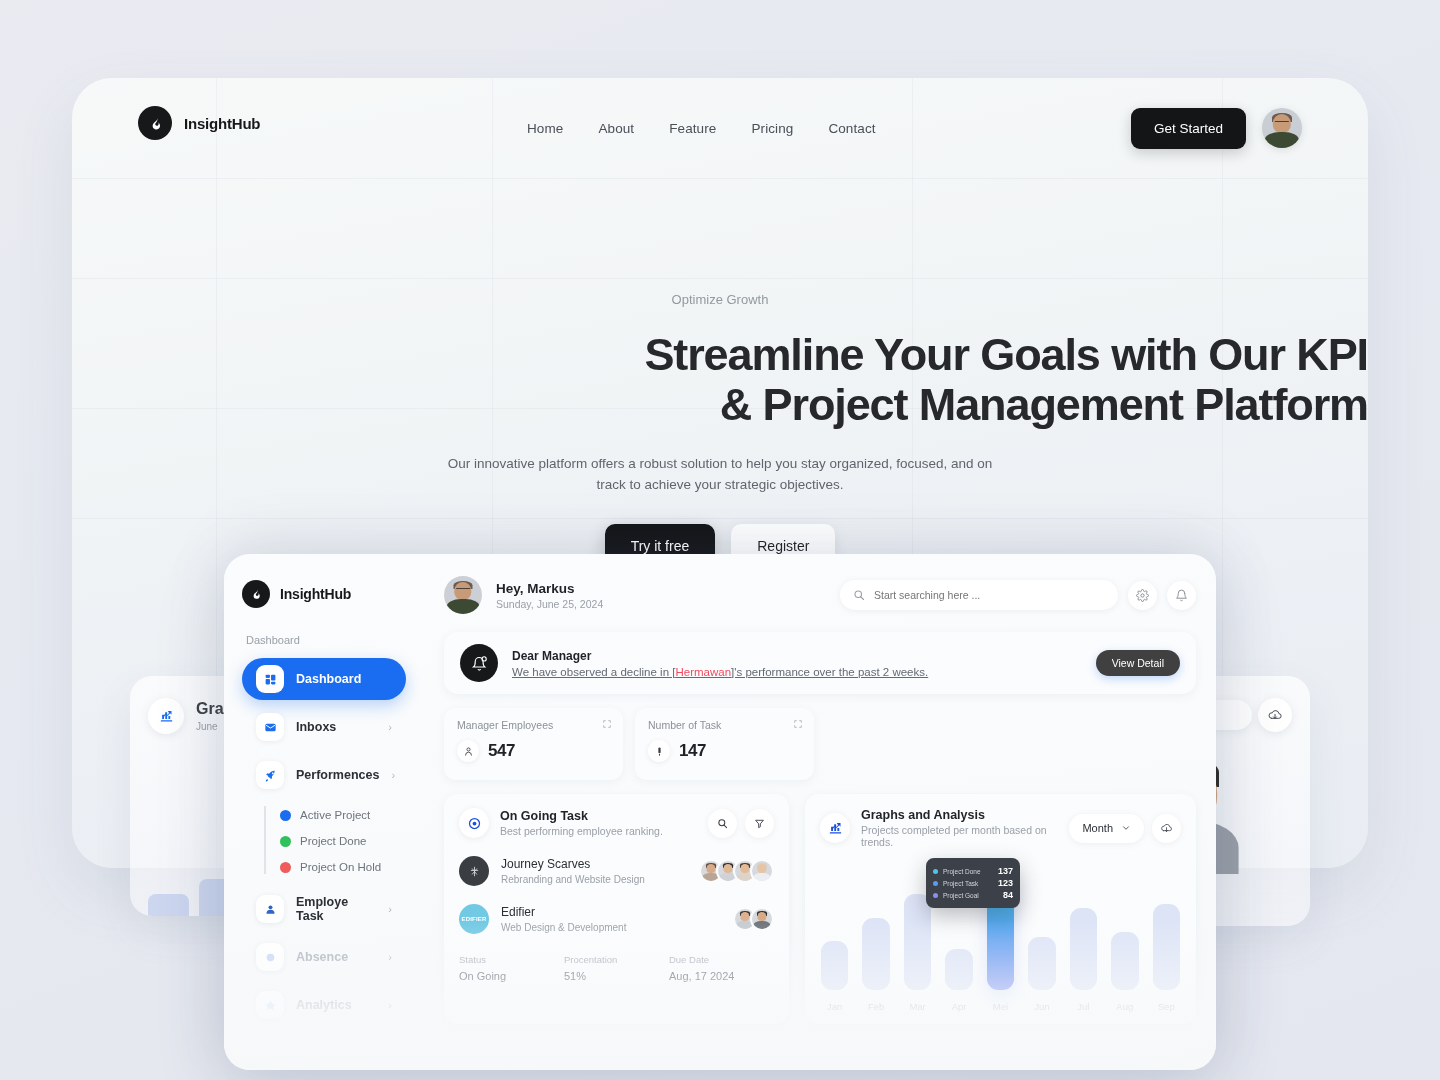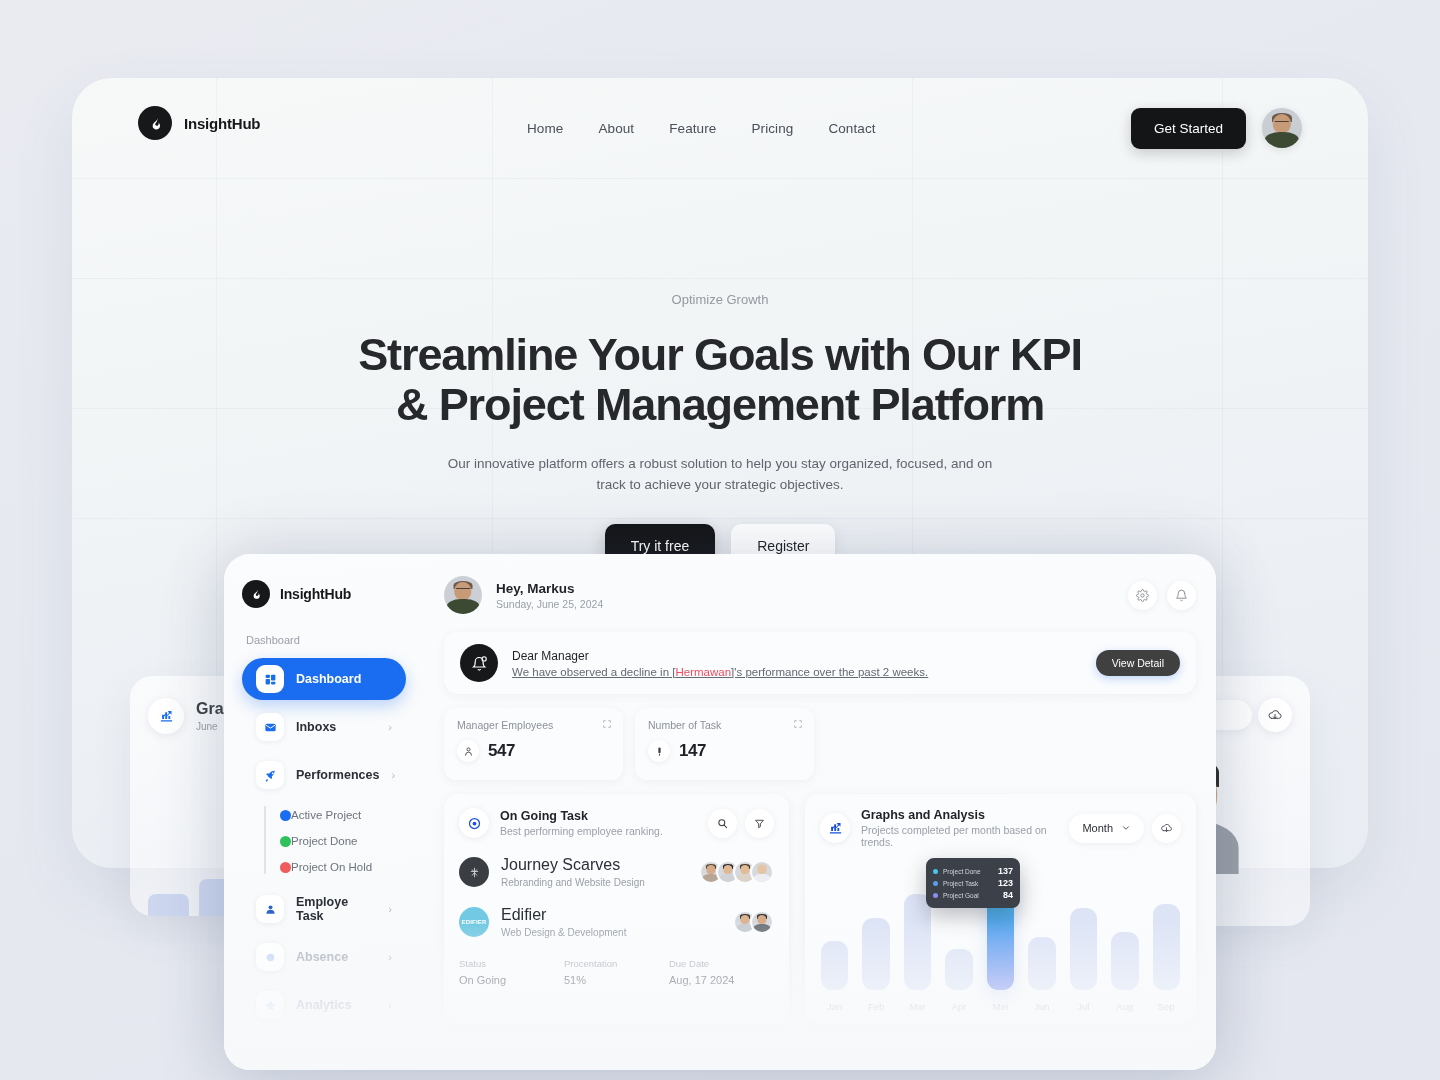--- a/index.html
+++ b/index.html
@@ -70,21 +70,21 @@
     transform:translateX(-50%); border-radius:44% 44% 0 0; background:#3d4a33; }
   .face .glasses { position:absolute; left:50%; top:32%; width:36%; height:7%;
     transform:translateX(-50%); border-top:1.5px solid #4a4038; }
 
   .face.f2 .head{background:#d4a782;} .face.f2 .hair{background:#2c2a28;}
   .face.f2 .body{background:#9aa0a8;}
 
   
   .eyebrow { position:absolute; width:100%; top:214px; text-align:center;
     font-size:13px; color:#93999f; }
-  .headline { position:absolute; width:100%; top:252px; text-align:center;
+  .headline { position:absolute; width:100%; top:252px; text-align:right;
     font-size:45px; line-height:1.12; font-weight:700; color:#26282c; letter-spacing:-1.1px; }
   .subhead { position:absolute; width:100%; top:376px; text-align:center;
     font-size:13.5px; line-height:1.55; color:#60656d; }
   .subhead span { display:block; }
   .cta-row { position:absolute; width:100%; top:446px; display:flex;
     justify-content:center; gap:16px; }
   .btn-try { background:#141517; color:#fff; font-size:14px; border:none;
     border-radius:10px; padding:14px 26px; cursor:pointer;
     box-shadow:0 6px 18px rgba(20,21,23,.22); }
   .btn-reg { background:#fff; color:#1d1f22; font-size:14px; border:none;
@@ -158,21 +158,21 @@
   .nav-item.active .ni-ico { background:#fff; }
   .ni-label { font-size:12.5px; font-weight:600; color:#2b2f36; }
   .nav-item.active .ni-label { color:#fff; font-weight:600; }
   .ni-chev { margin-left:auto; color:#b3b9c2; font-size:11px; }
   .nav-item.dim .ni-label { color:#aab0ba; }
   .nav-item.dim .ni-ico svg { opacity:.45; }
 
   .sub-list { position:relative; margin:2px 0 8px 22px; padding-left:16px; }
   .sub-list:before { content:""; position:absolute; left:0; top:4px; bottom:6px;
     width:1.5px; background:#dfe3ea; }
-  .sub-item { display:flex; align-items:center; height:26px; cursor:pointer; }
+  .sub-item { display:flex; align-items:center; gap:9px; height:26px; cursor:pointer; }
   .dot { width:11px; height:11px; border-radius:50%; flex:none; position:relative; }
   .sub-text { font-size:11.5px; color:#6e747d; }
 
   
   #main { position:absolute; left:200px; top:0; right:0; bottom:0; padding:22px 20px 0; }
   .topbar { display:flex; align-items:center; gap:14px; }
   .user-av { width:38px; height:38px; border-radius:50%; overflow:hidden;
     background:#ccd0d6; position:relative; flex:none; }
   .hey { font-size:13.5px; font-weight:700; color:#1f2227; }
   .hey-date { font-size:10.5px; color:#9aa0a8; margin-top:2px; }
@@ -185,21 +185,21 @@
   .round-btn { width:29px; height:29px; border-radius:50%; background:#fff;
     display:flex; align-items:center; justify-content:center; cursor:pointer;
     box-shadow:0 1px 6px rgba(90,105,135,.10); }
 
   
   .alert { margin-top:18px; height:62px; border-radius:14px; background:#fbfcfd;
     box-shadow:0 2px 10px rgba(90,105,135,.07); display:flex; align-items:center;
     padding:0 16px; gap:14px; }
   .alert-ico { width:38px; height:38px; border-radius:50%; background:#17181a;
     display:flex; align-items:center; justify-content:center; flex:none; }
-  .alert-t1 { font-size:12px; font-weight:400; color:#1f2227; }
+  .alert-t1 { font-size:12px; font-weight:700; color:#1f2227; }
   .alert-t2 { font-size:11.5px; color:#646a73; margin-top:3px;text-decoration:underline; }
   .alert-t2 b { color:#f04b5e; font-weight:400; }
   .btn-view { margin-left:auto; background:#404040; color:#fff; border:none;
     border-radius:14px; font-size:10.5px; padding:7px 16px; cursor:pointer;
     box-shadow:0 3px 10px rgba(26,109,240,.26); }
 
   
   .stats { margin-top:14px; display:grid; grid-template-columns:repeat(4,1fr); gap:12px; }
   .stat { height:72px; border-radius:12px; background:#fbfcfd; padding:11px 13px;
     box-shadow:0 2px 9px rgba(90,105,135,.065); position:relative; }
@@ -221,21 +221,21 @@
     box-shadow:0 1px 6px rgba(90,105,135,.12); }
   .panel-t1 { font-size:12.5px; font-weight:700; color:#1f2227; }
   .panel-t2 { font-size:10.5px; color:#9aa0a8; margin-top:2px; }
   .panel-acts { margin-left:auto; display:flex; gap:8px; }
 
   
   .task-row { display:flex; align-items:center; gap:12px; margin-top:18px; }
   .task-logo { width:30px; height:30px; border-radius:50%; display:flex;
     align-items:center; justify-content:center; flex:none; font-size:6px;
     font-weight:700; color:#fff; letter-spacing:.2px; }
-  .task-t1 { font-size:16px; color:#2b2f36; }
+  .task-t1 { font-size:12px; color:#2b2f36; }
   .task-t2 { font-size:10px; color:#9aa0a8; margin-top:3px; }
   .av-stack { margin-left:auto; display:flex; }
   .av-stack .a { width:24px; height:24px; border-radius:50%; margin-left:-7px;
     border:2px solid #fbfcfd; overflow:hidden; position:relative; background:#d6d9de; }
   .meta-row { display:flex; margin-top:20px; }
   .meta { width:33.33%; }
   .meta-k { font-size:9.5px; color:#a7adb5; }
   .meta-v { font-size:11px; color:#575d65; margin-top:5px; }
 
   
@@ -508,20 +508,29 @@
               <i class="head"></i>
               <i class="glasses"></i>
               <i class="body"></i>
           </span>
         </div>
         <div>
           <div class="hey">Hey, Markus</div>
           <div class="hey-date">Sunday, June 25, 2024</div>
         </div>
         <div class="search-wrap">
+          <div class="search-box">
+            <span>
+              <svg width="12" height="12" viewBox="0 0 24 24" fill="none" stroke="#9aa0a8" stroke-width="2.2">
+                <circle cx="10.5" cy="10.5" r="6.5"></circle>
+                  <path d="M15.5 15.5L21 21" stroke-linecap="round"></path>
+              </svg>
+            </span>
+            <input placeholder="Start searching here ..." style="">
+          </div>
           <div class="round-btn">
             <span>
               <svg width="13" height="13" viewBox="0 0 24 24" fill="none" stroke="#81878f" stroke-width="1.7">
                 <circle cx="12" cy="12" r="3"></circle>
                 <path d="M19.4 15a1.6 1.6 0 0 0 .3 1.8l.1.1a2 2 0 1 1-2.8 2.8l-.1-.1a1.6 1.6 0 0 0-1.8-.3 1.6 1.6 0 0 0-1 1.5V21a2 2 0 1 1-4 0v-.1a1.6 1.6 0 0 0-1-1.5 1.6 1.6 0 0 0-1.8.3l-.1.1a2 2 0 1 1-2.8-2.8l.1-.1a1.6 1.6 0 0 0 .3-1.8 1.6 1.6 0 0 0-1.5-1H3a2 2 0 1 1 0-4h.1a1.6 1.6 0 0 0 1.5-1 1.6 1.6 0 0 0-.3-1.8l-.1-.1a2 2 0 1 1 2.8-2.8l.1.1a1.6 1.6 0 0 0 1.8.3H9a1.6 1.6 0 0 0 1-1.5V3a2 2 0 1 1 4 0v.1a1.6 1.6 0 0 0 1 1.5 1.6 1.6 0 0 0 1.8-.3l.1-.1a2 2 0 1 1 2.8 2.8l-.1.1a1.6 1.6 0 0 0-.3 1.8V9a1.6 1.6 0 0 0 1.5 1H21a2 2 0 1 1 0 4h-.1a1.6 1.6 0 0 0-1.5 1z"></path>
               </svg>
             </span>
           </div>
           <div class="round-btn">
             <span>

